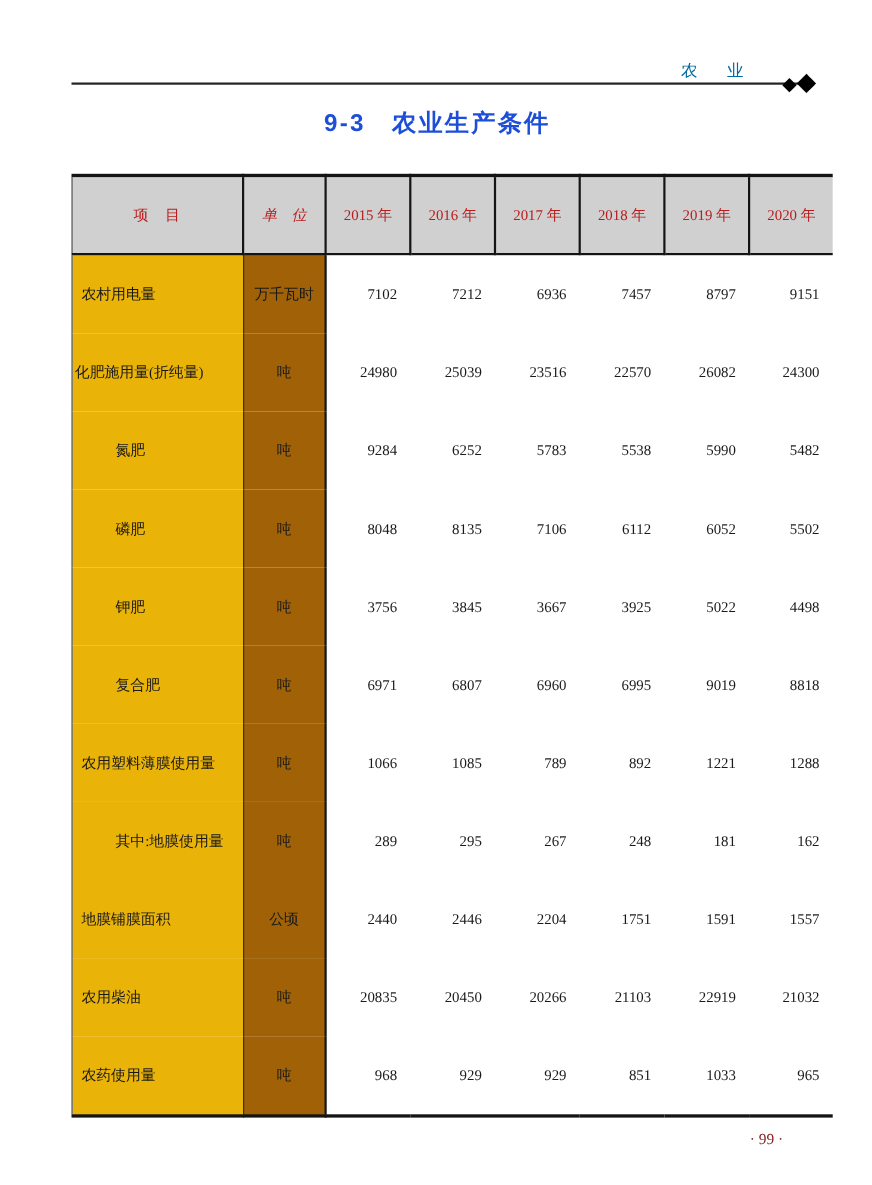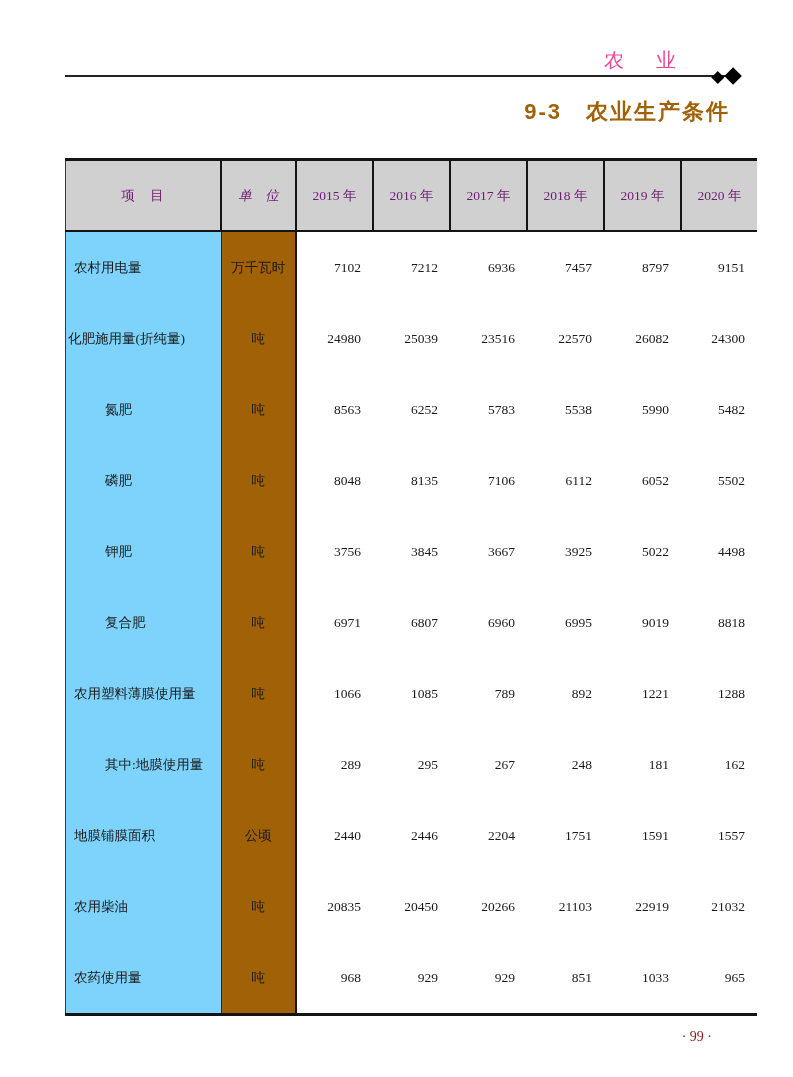--- a/index.html
+++ b/index.html
@@ -11,61 +11,61 @@
   .content {
     position: absolute; left: 65px; top: 0; width: 665px;
   }
   
   .page-header {
     position: relative; height: 75px;
     border-bottom: 2.5px solid #222;
   }
   .header-title {
     position: absolute; right: 48px; bottom: 1px;
-    font-size: 20px; color: #ec4899; letter-spacing: 6px;
+    font-size: 15px; color: #0369a1; letter-spacing: 6px;
     font-family: "Liberation Serif", serif;
   }
   .header-diamonds {
     position: absolute; right: -12px; bottom: -11px;
     white-space: nowrap; color: #000; line-height: 1;
   }
   .header-diamonds .d-small { font-size: 17px; }
   .header-diamonds .d-big { font-size: 23px; }
   
   .table-title {
-    margin: 20px 0 0 0; text-align: right;
+    margin: 20px 0 0 0; text-align: center;
     font-family: "Liberation Sans", sans-serif;
     font-size: 22px; font-weight: bold; letter-spacing: 2px;
-    color: #a16207;
+    color: #1d4ed8;
   }
   
   table.stat-table {
     margin-top: 31px;
     width: 665px; table-layout: fixed;
     border-collapse: collapse;
     border-top: 3px solid #141414;
     border-bottom: 3px solid #141414;
     border-left: 1px solid #3a3a3a;
     font-size: 13.5px;
   }
   .col-item { width: 152px; }
   .col-unit { width: 71px; font-style: italic; }
   .col-year { width: 73px; }
   thead th {
     background: #d0d0d0; height: 67px;
     font-weight: normal; text-align: center;
     border-bottom: 2.5px solid #141414;
-    font-size: 13.5px; color: #701a75;
+    font-size: 13.5px; color: #b91c1c;
   }
   thead th { border-right: 2px solid #141414; }
   thead th:last-child { border-right: none; }
   thead th.col-item { letter-spacing: 1px; }
   tbody td { height: 71px; padding: 0; vertical-align: middle; }
   tbody td.item {
-    background: #7dd3fc; text-align: left;
+    background: #eab308; text-align: left;
     border-right: 1.5px solid #2a2a2a;
   }
   tbody td.item.indent0 { padding-left: 8px; }
   tbody td.item.indent1 { padding-left: 2px; }
   tbody td.item.indent2 { padding-left: 39px; }
   tbody td.unit {
     background: #a16207; text-align: center;
     border-right: 2.5px solid #141414;
   }
   tbody td.val { text-align: right; padding-right: 12px; background: #ffffff; }
@@ -117,21 +117,21 @@
           <td class="val">24980</td>
           <td class="val">25039</td>
           <td class="val">23516</td>
           <td class="val">22570</td>
           <td class="val">26082</td>
           <td class="val">24300</td>
         </tr>
         <tr>
           <td class="item indent2">氮肥</td>
           <td class="unit">吨</td>
-          <td class="val">8563</td>
+          <td class="val">9284</td>
           <td class="val">6252</td>
           <td class="val">5783</td>
           <td class="val">5538</td>
           <td class="val">5990</td>
           <td class="val">5482</td>
         </tr>
         <tr>
           <td class="item indent2">磷肥</td>
           <td class="unit">吨</td>
           <td class="val">8048</td>

